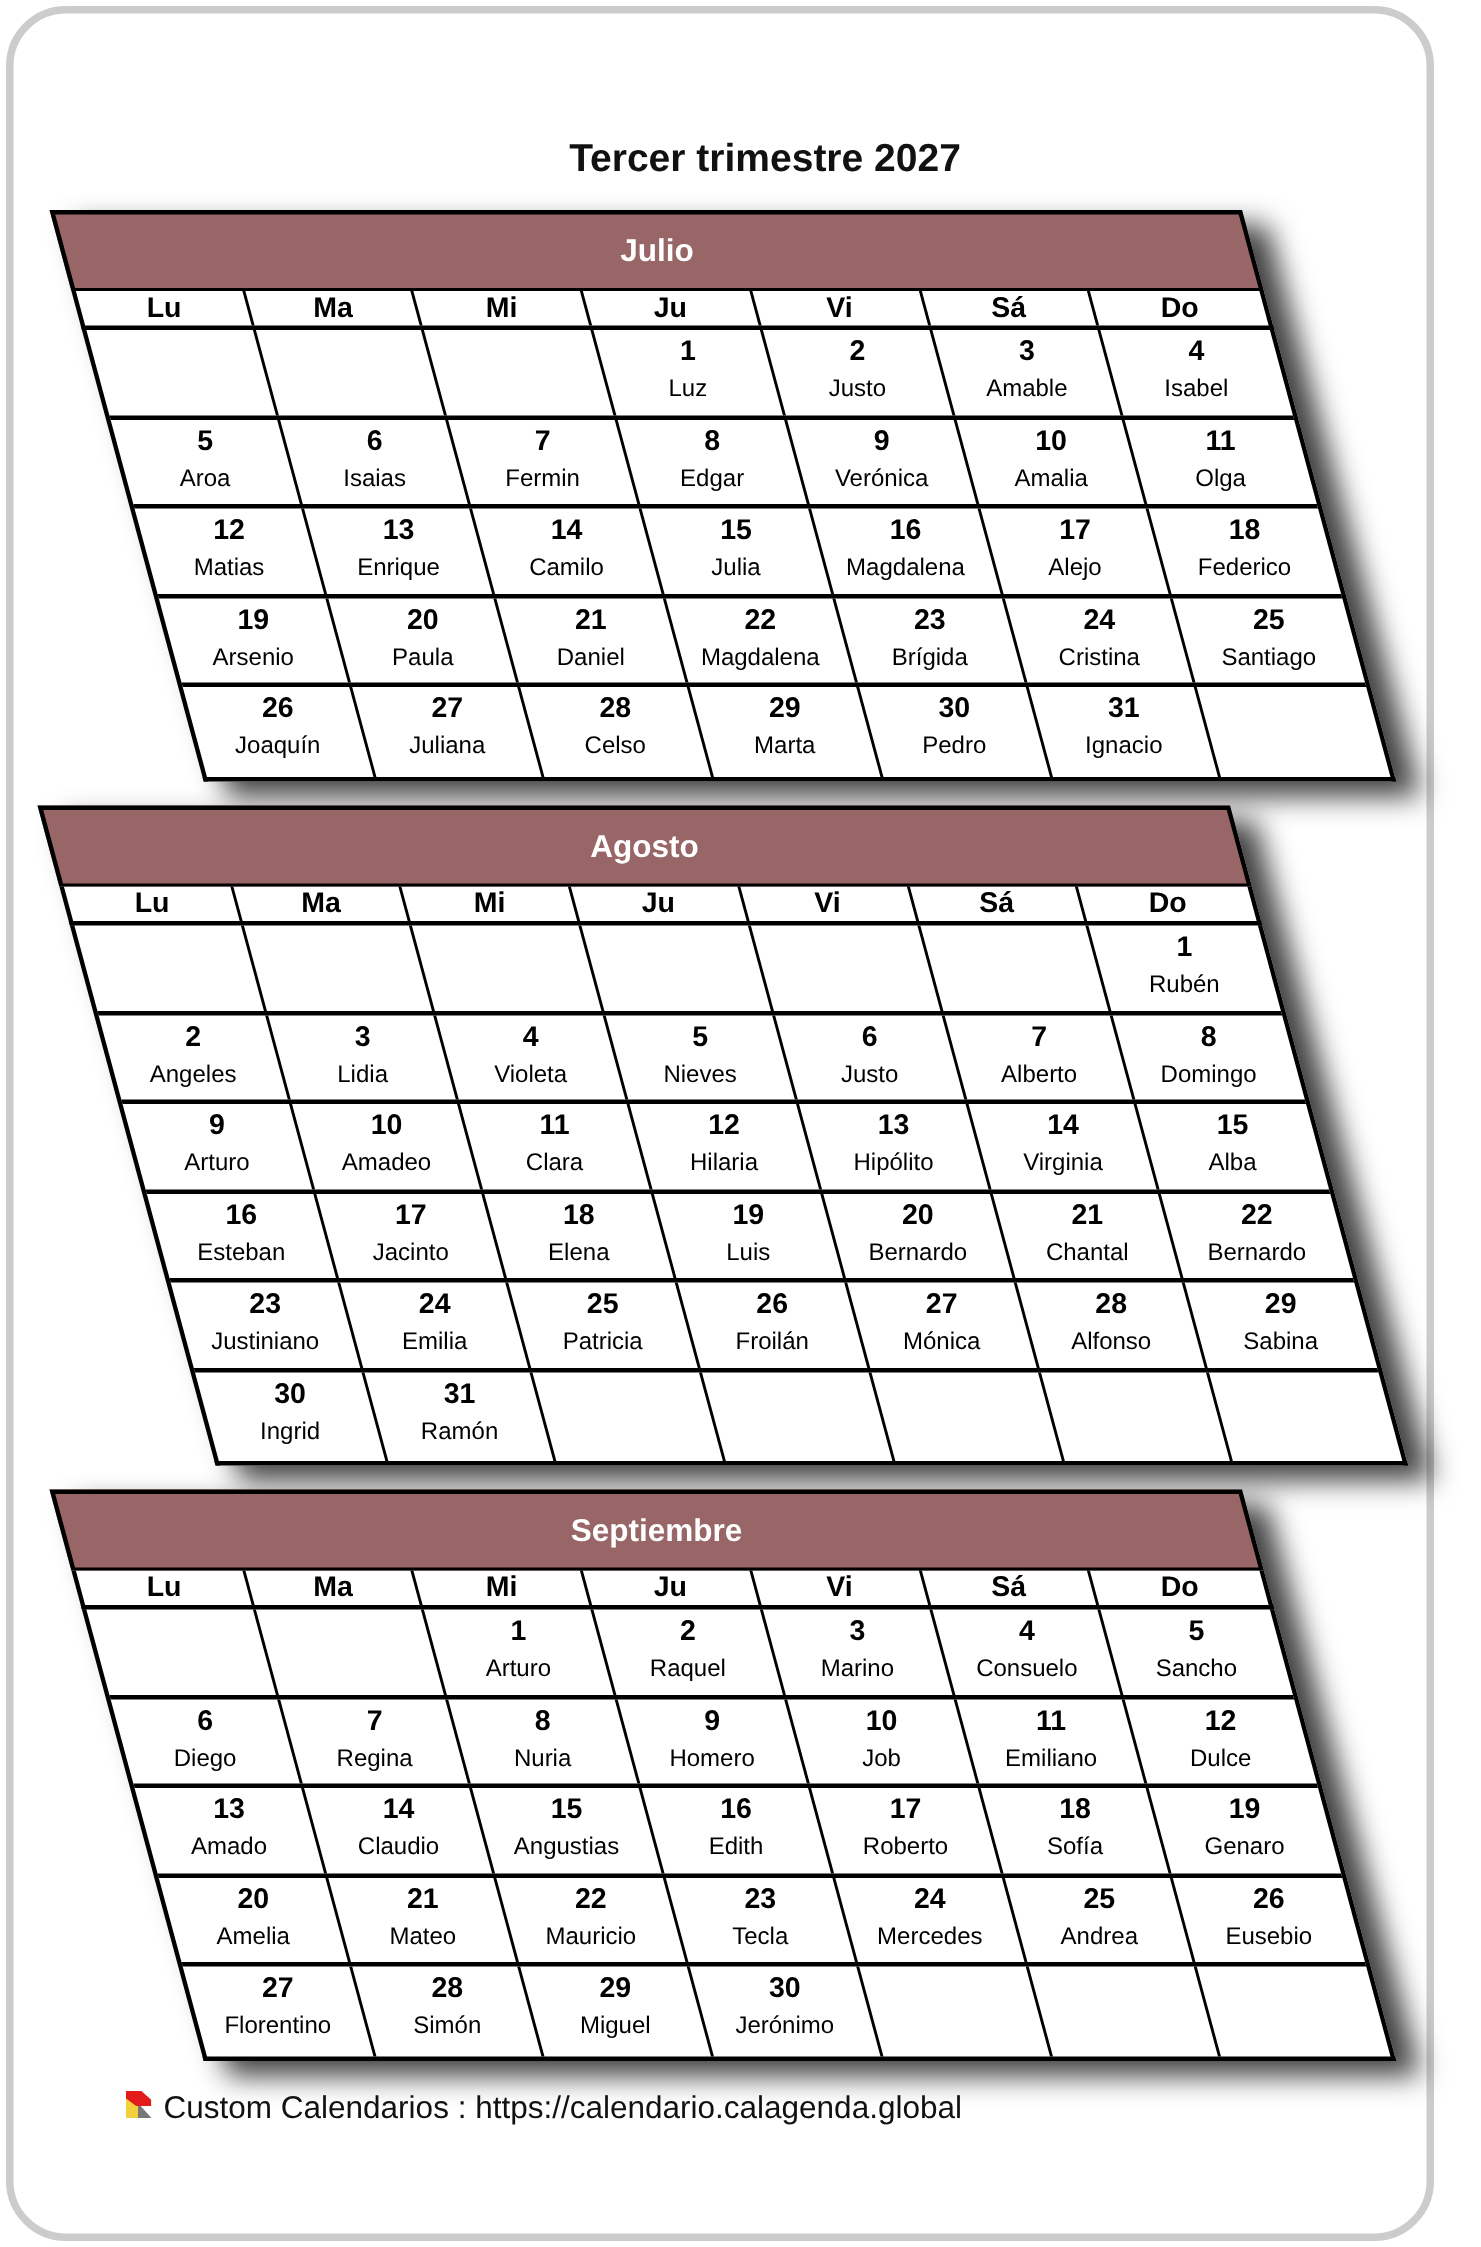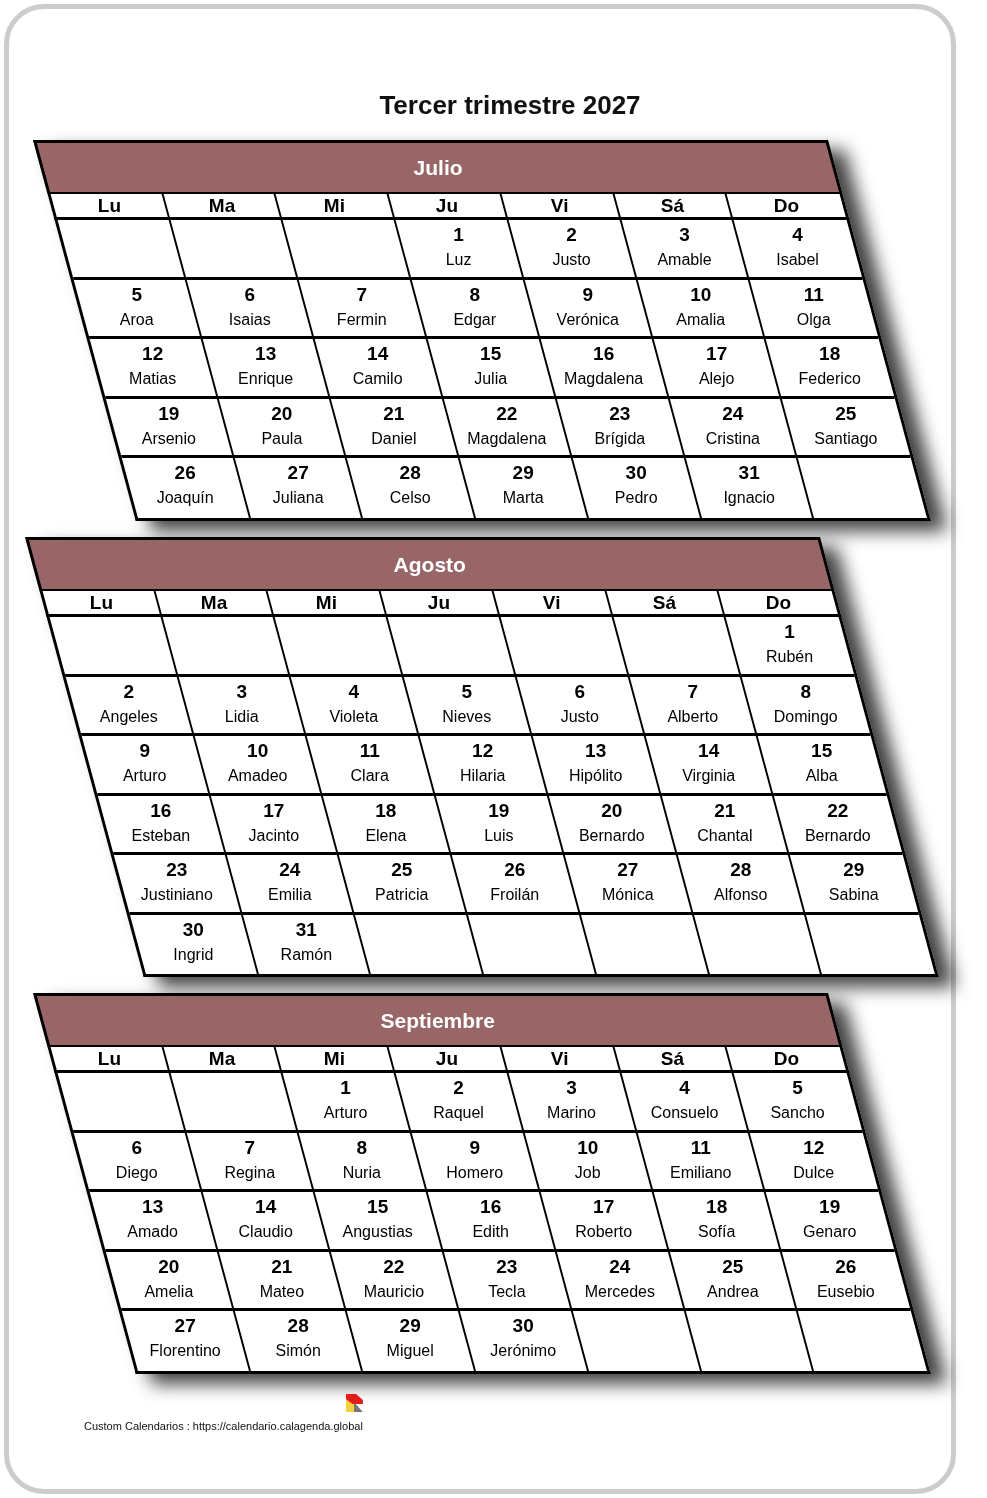--- a/index.html
+++ b/index.html
@@ -22,21 +22,21 @@
   .dow span { display: inline-block; transform: skewX(-15.1deg); font-weight: bold; font-size: 19px; }
   .weeks { border-left: 3px solid #000; border-right: 3px solid #000; border-bottom: 3px solid #000; box-sizing: border-box; }
   .week { display: grid; grid-template-columns: repeat(7, 1fr); height: 59.5px; border-bottom: 3px solid #000; box-sizing: border-box; }
   .week:last-child { border-bottom: none; }
   .cell { border-right: 2px solid #000; position: relative; }
   .cell:last-child { border-right: none; }
   .cell .inner { position: absolute; inset: 0; transform: skewX(-15.1deg); transform-origin: 50% 50%;
                  display: flex; flex-direction: column; align-items: center; justify-content: flex-start; padding-top: 4px; }
   .num { font-weight: bold; font-size: 19px; line-height: 22px; }
   .name { font-size: 16px; line-height: 20px; margin-top: 4px; }
-  .footer { position: absolute; left: 84px; top: 1394px; font-size: 11px; color: #111; display: flex; align-items: flex-end; gap: 8px; flex-direction: column; }
+  .footer { position: absolute; left: 84px; top: 1394px; font-size: 21px; color: #111; display: flex; align-items: flex-start; gap: 8px; }
   .logo { width: 17px; height: 18px; position: relative; }
   .logo .y { position: absolute; left: 0; top: 2px; width: 8px; height: 16px; background: #f2d13c; }
   .logo .r { position: absolute; left: 0; top: 0; width: 17px; height: 10px; background: #e21b1b;
              clip-path: polygon(0 0, 60% 0, 100% 60%, 100% 100%, 40% 100%, 0 50%); }
   .logo .g { position: absolute; left: 8px; top: 8px; width: 9px; height: 10px; background: #777;
              clip-path: polygon(0 0, 100% 100%, 0 100%); }
 </style>
 </head>
 <body>
 

